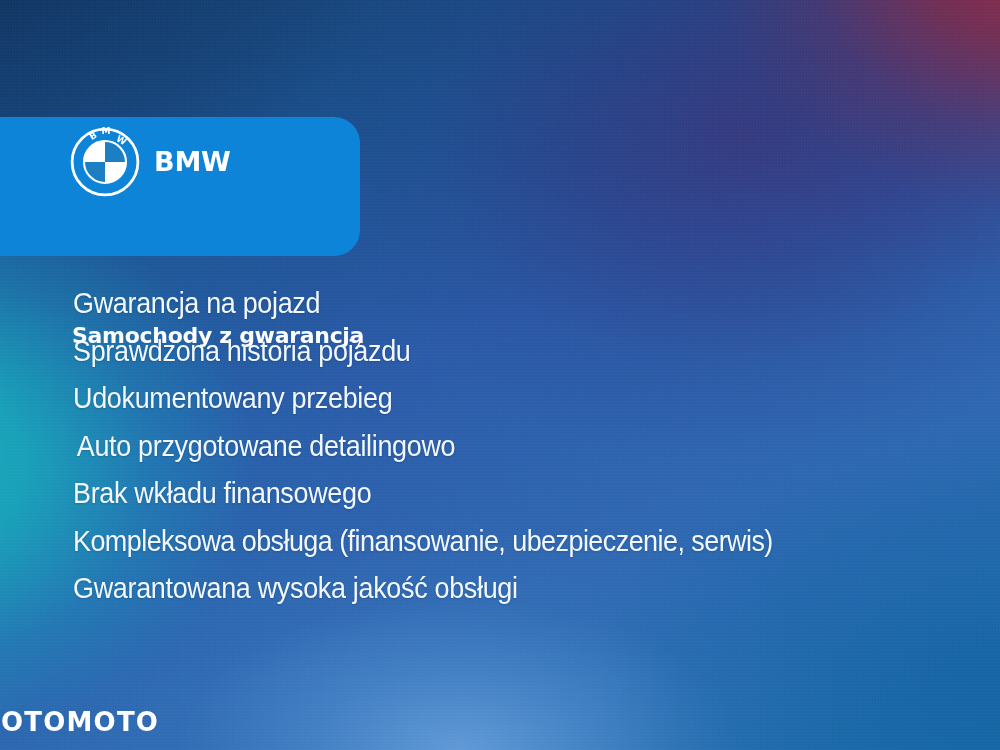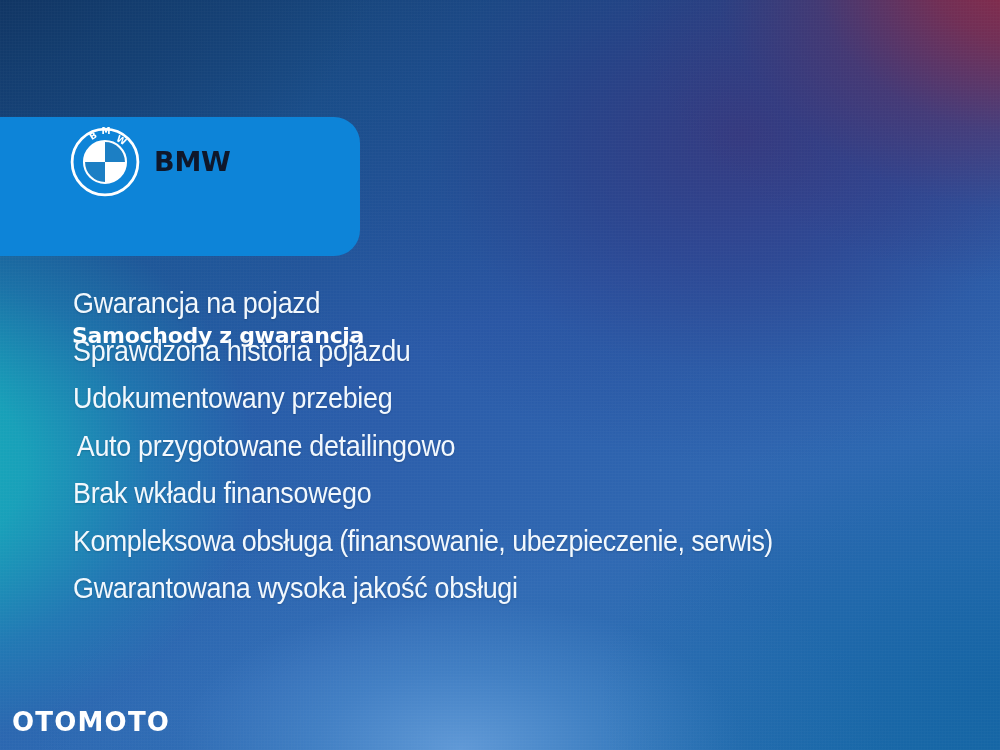--- a/index.html
+++ b/index.html
@@ -105,21 +105,21 @@
     align-items: center;
   }
   .roundel {
     margin-left: 70px;
     width: 70px;
     height: 70px;
     flex: 0 0 auto;
   }
   .badge-names {
     margin-left: 14px;
-    color: #0f172a;
+    color: #ffffff;
     line-height: 1.03;
   }
   .badge-line1, .badge-line2 {
     font-family: "DejaVu Sans", sans-serif;
     font-weight: bold;
     font-size: 27px;
     letter-spacing: -0.2px;
     white-space: nowrap;
   }
   .badge-sub {
@@ -152,21 +152,21 @@
     transform: scaleX(0.93);
     transform-origin: left center;
     text-shadow: 0 1px 2px rgba(10,30,60,0.22);
   }
   .feature-item.indent-1 { padding-left: 4px; }
   .feature-item.wide { letter-spacing: -0.6px; }
 
   
   .otomoto {
     position: absolute;
-    left: 12px;
+    left: 1px;
     top: 709px;
     color: #ffffff;
     font-family: "DejaVu Sans", sans-serif;
     font-weight: bold;
     font-size: 26px;
     letter-spacing: 1.2px;
     line-height: 1;
   }
 </style>
 </head>

